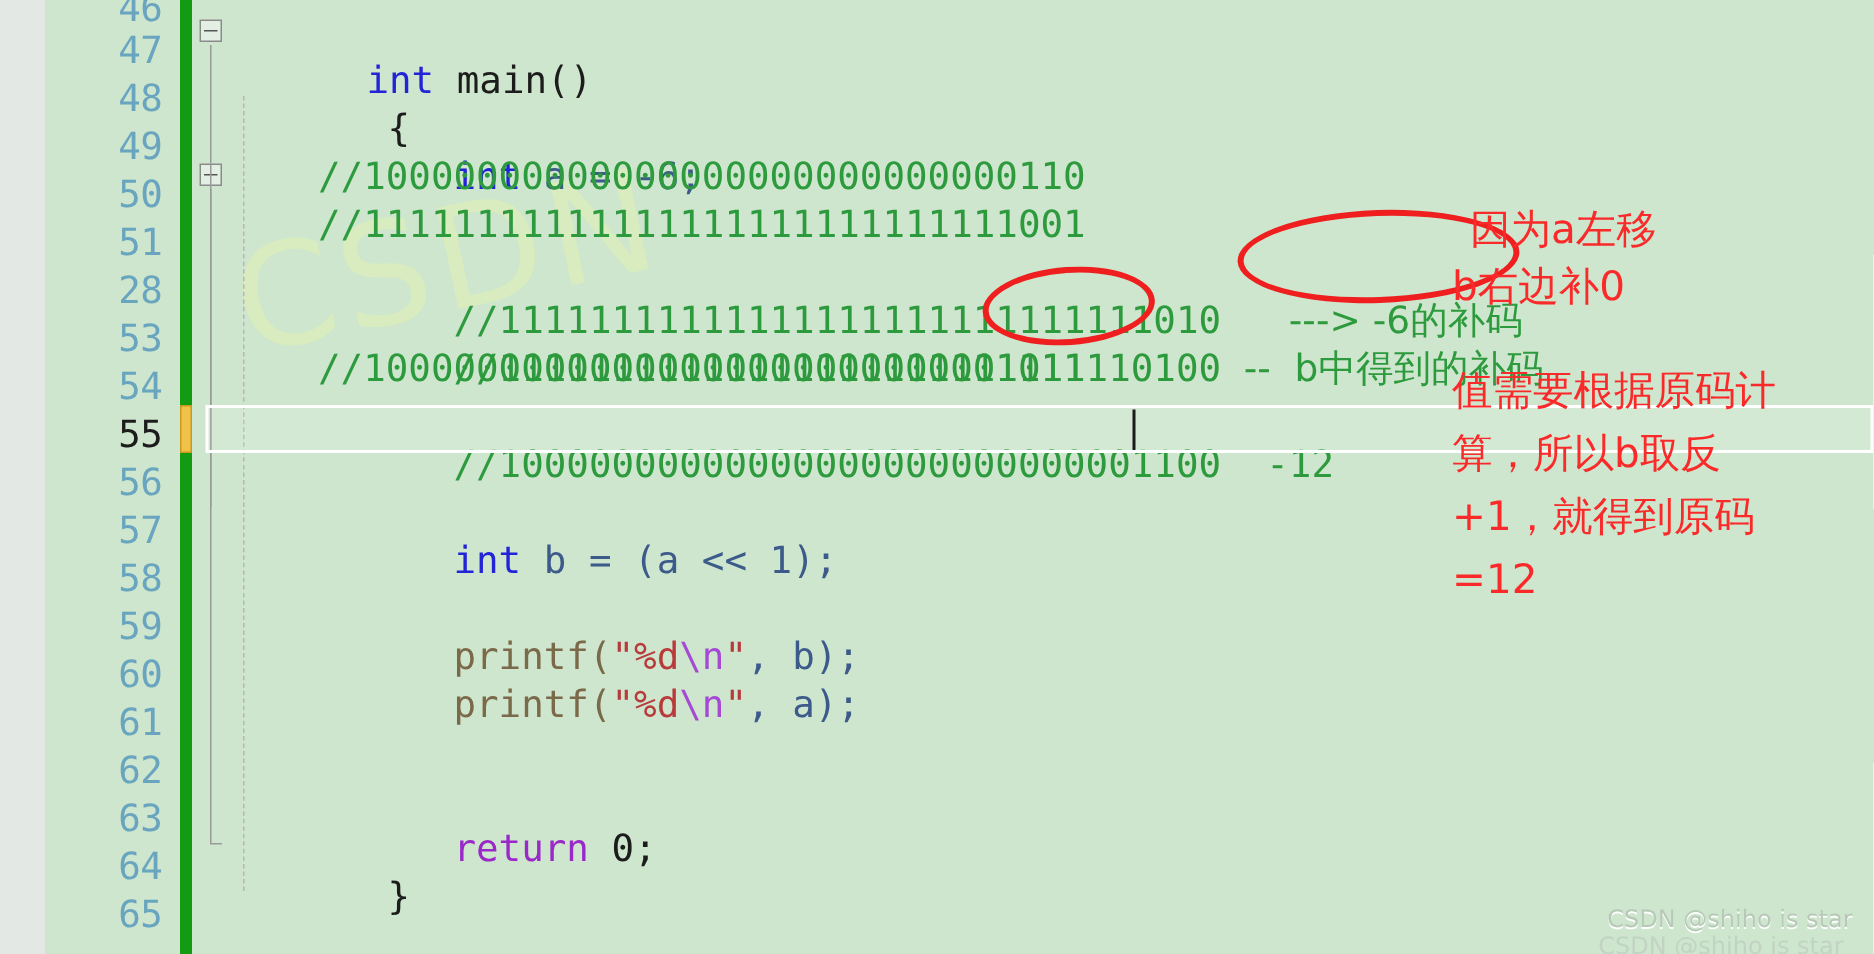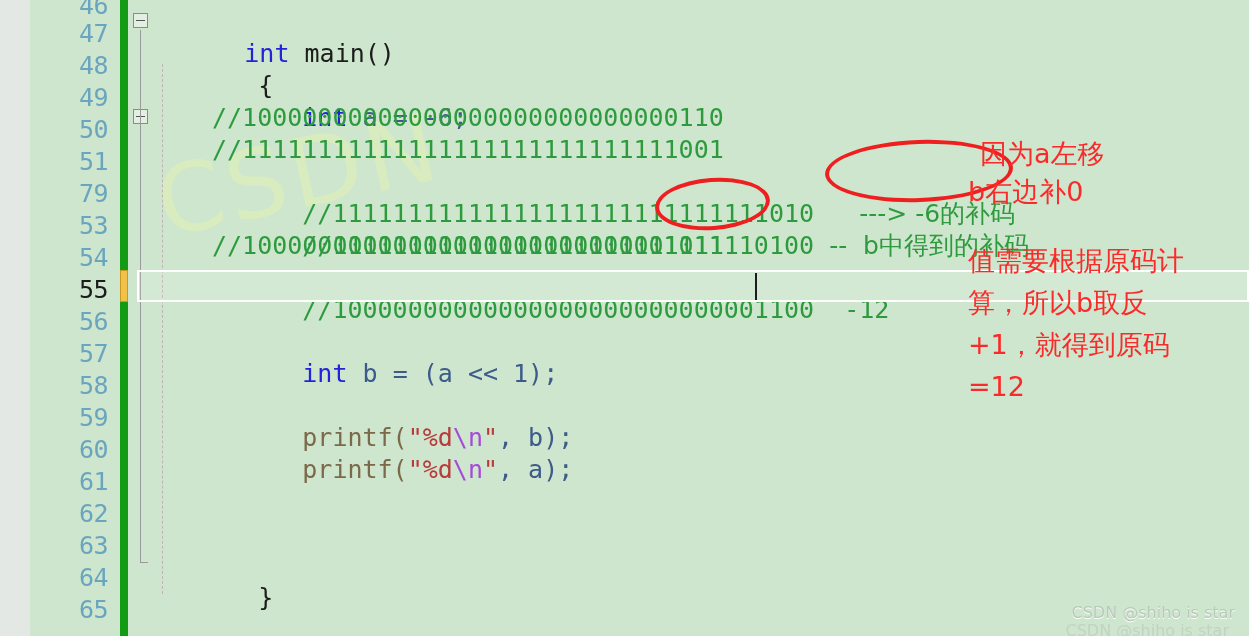--- a/index.html
+++ b/index.html
@@ -221,21 +221,21 @@
 
   <div class="wm-big">CSDN</div>
 
   <div class="gutter">
     <div class="ln clipped" style="top:-22px;">46</div>
     <div class="ln" style="top:6px;">47</div>
     <div class="ln" style="top:38px;">48</div>
     <div class="ln" style="top:70px;">49</div>
     <div class="ln" style="top:102px;">50</div>
     <div class="ln" style="top:134px;">51</div>
-    <div class="ln" style="top:166px;">79</div>
+    <div class="ln" style="top:166px;">28</div>
     <div class="ln" style="top:198px;">53</div>
     <div class="ln" style="top:230px;">54</div>
     <div class="ln current" style="top:262px;">55</div>
     <div class="ln" style="top:294px;">56</div>
     <div class="ln" style="top:326px;">57</div>
     <div class="ln" style="top:358px;">58</div>
     <div class="ln" style="top:390px;">59</div>
     <div class="ln" style="top:422px;">60</div>
     <div class="ln" style="top:454px;">61</div>
     <div class="ln" style="top:486px;">62</div>
@@ -293,20 +293,23 @@
     </div>
 
     <div class="cline" style="top:390px; left:58px;">
       <span class="fn">printf(</span><span class="str">"%d</span><span class="esc">\n</span><span class="str">"</span><span class="ident">, b);</span>
     </div>
 
     <div class="cline" style="top:422px; left:58px;">
       <span class="fn">printf(</span><span class="str">"%d</span><span class="esc">\n</span><span class="str">"</span><span class="ident">, a);</span>
     </div>
 
+    <div class="cline" style="top:518px; left:58px;">
+      <span class="kw2">return</span><span class="plain"> </span><span class="plain">0;</span>
+    </div>
 
     <div class="cline" style="top:550px; left:14px;">
       <span class="plain">}</span>
     </div>
 
   </div>
 
   <div class="current-line-hl"></div>
   <div class="caret"></div>
 

